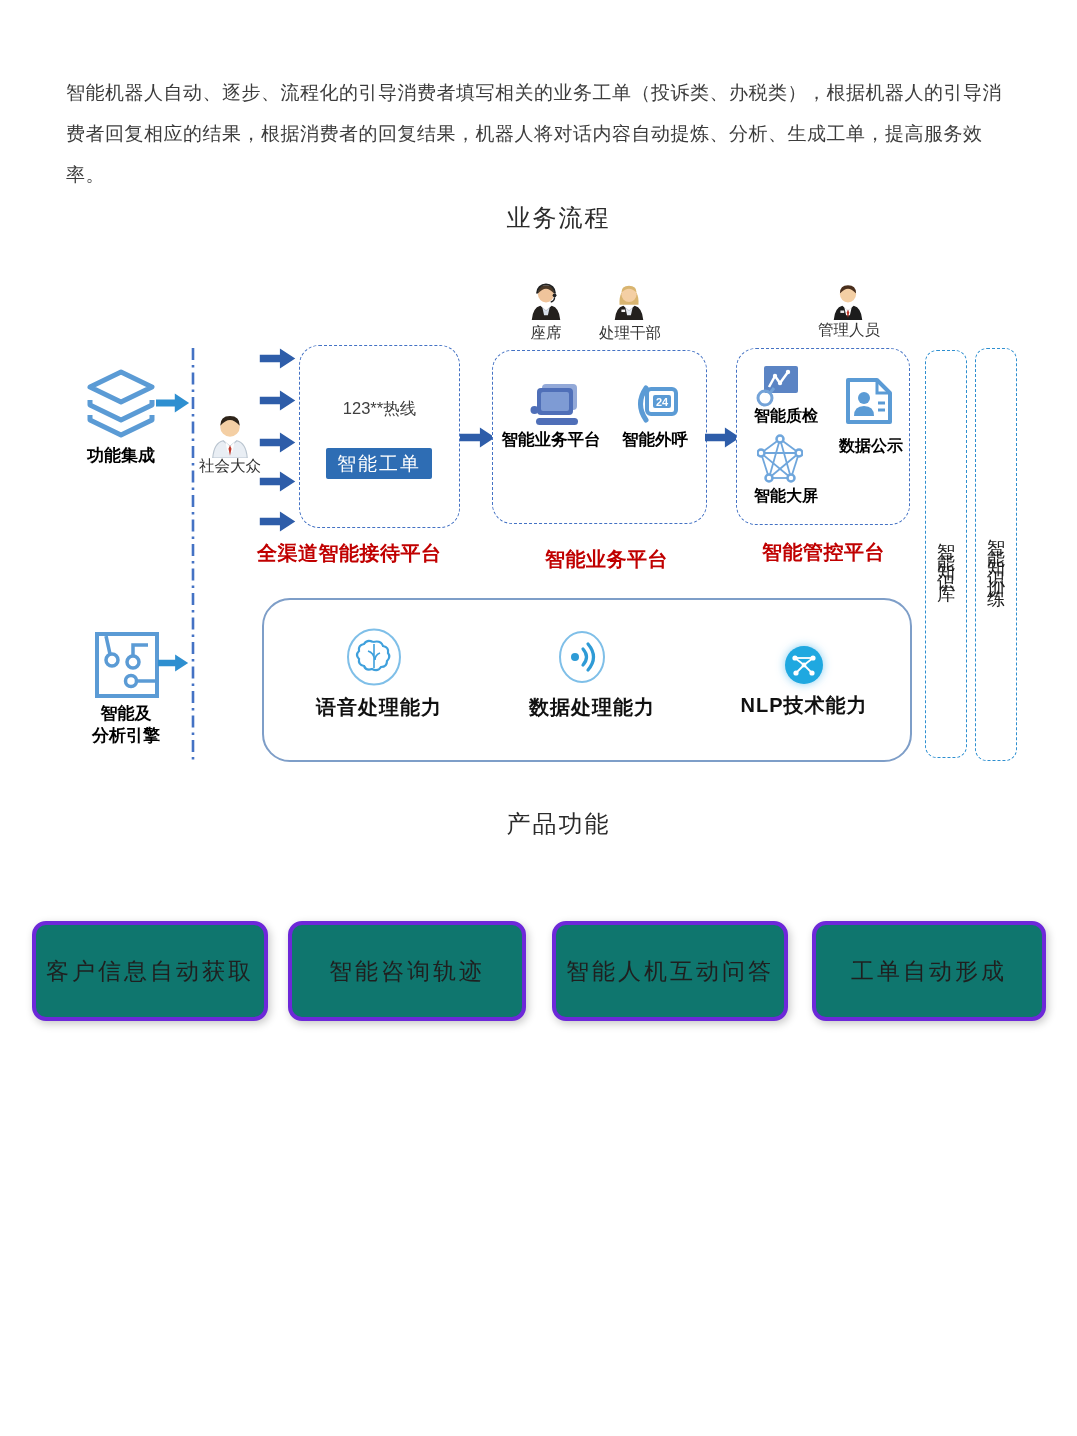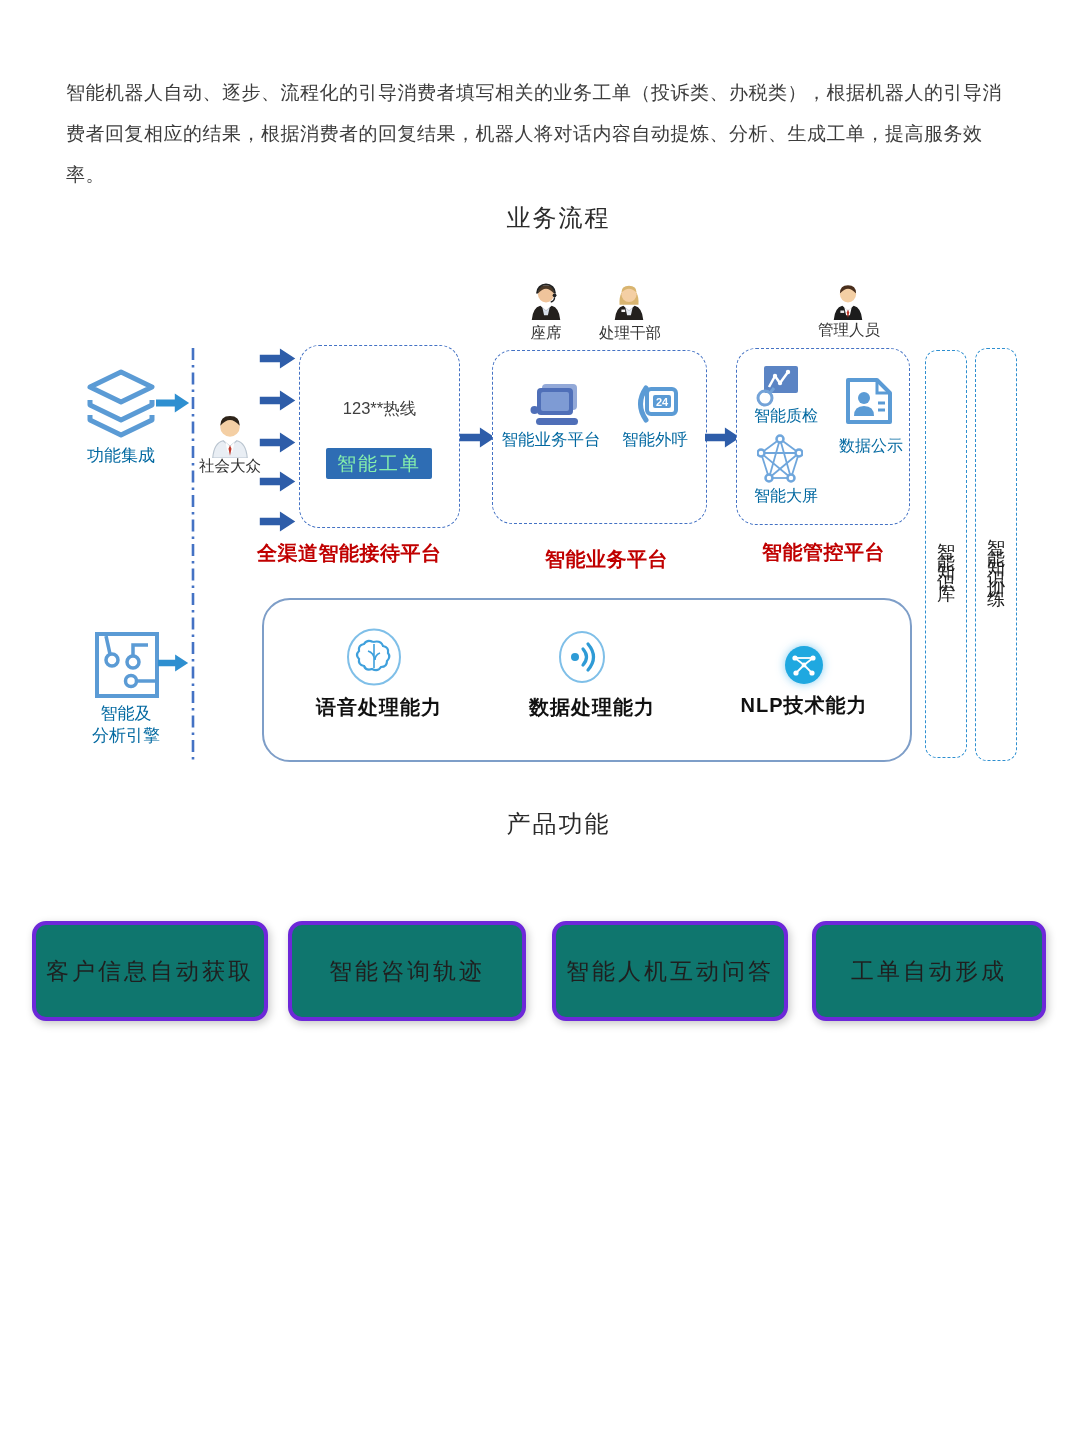--- a/index.html
+++ b/index.html
@@ -9,24 +9,24 @@
   .intro{position:absolute;left:66px;top:72px;width:952px;font-size:19px;line-height:41px;
          color:#3c3c3c;letter-spacing:.5px;margin:0;}
   .sec-title{position:absolute;left:0;width:100%;text-align:center;font-size:24px;
              letter-spacing:2px;color:#2b2b2b;font-weight:400;margin:0;padding-left:20px;}
   .dbox{position:absolute;border:1.6px dashed #4472C4;border-radius:20px;background:#fff;}
   .kcol{position:absolute;border:1.6px dashed #2E8FD0;border-radius:12px;display:flex;
         align-items:center;justify-content:center;}
   .kcol .vtext{writing-mode:vertical-rl;text-orientation:upright;font-size:18px;
         letter-spacing:10px;color:#1a1a1a;}
   .cap-red{position:absolute;font-size:20px;font-weight:700;color:#C00000;letter-spacing:.5px;}
-  .lbl-b{font-weight:400;color:#0369a1;}
+  .lbl-b{font-weight:700;color:#000000;}
   .ctr{text-align:center;}
   .person-label{position:absolute;font-size:15.5px;color:#333;text-align:center;}
-  .btn-ticket{position:absolute;background:#2E6DB4;color:#86efac;font-size:19px;letter-spacing:2px;
+  .btn-ticket{position:absolute;background:#2E6DB4;color:#ffffff;font-size:19px;letter-spacing:2px;
         display:flex;align-items:center;justify-content:center;border-radius:2px;}
   .capbox{position:absolute;border:2px solid #7E9EC8;border-radius:28px;background:#fff;}
   .caplabel{position:absolute;font-size:20px;font-weight:700;color:#111;text-align:center;letter-spacing:1px;}
   .pbox{position:absolute;top:921px;height:92px;background:#0f766e;border:4px solid #6d28d9;
         border-radius:14px;box-shadow:2px 3px 8px rgba(0,0,0,.22);display:flex;align-items:center;
         justify-content:center;font-family:"Liberation Serif",serif;font-size:23px;
         letter-spacing:3px;color:#1f1f1f;}
   .nlp-glow{filter:drop-shadow(0 0 5px rgba(120,200,240,.9));}
   svg{display:block;}
 </style>

